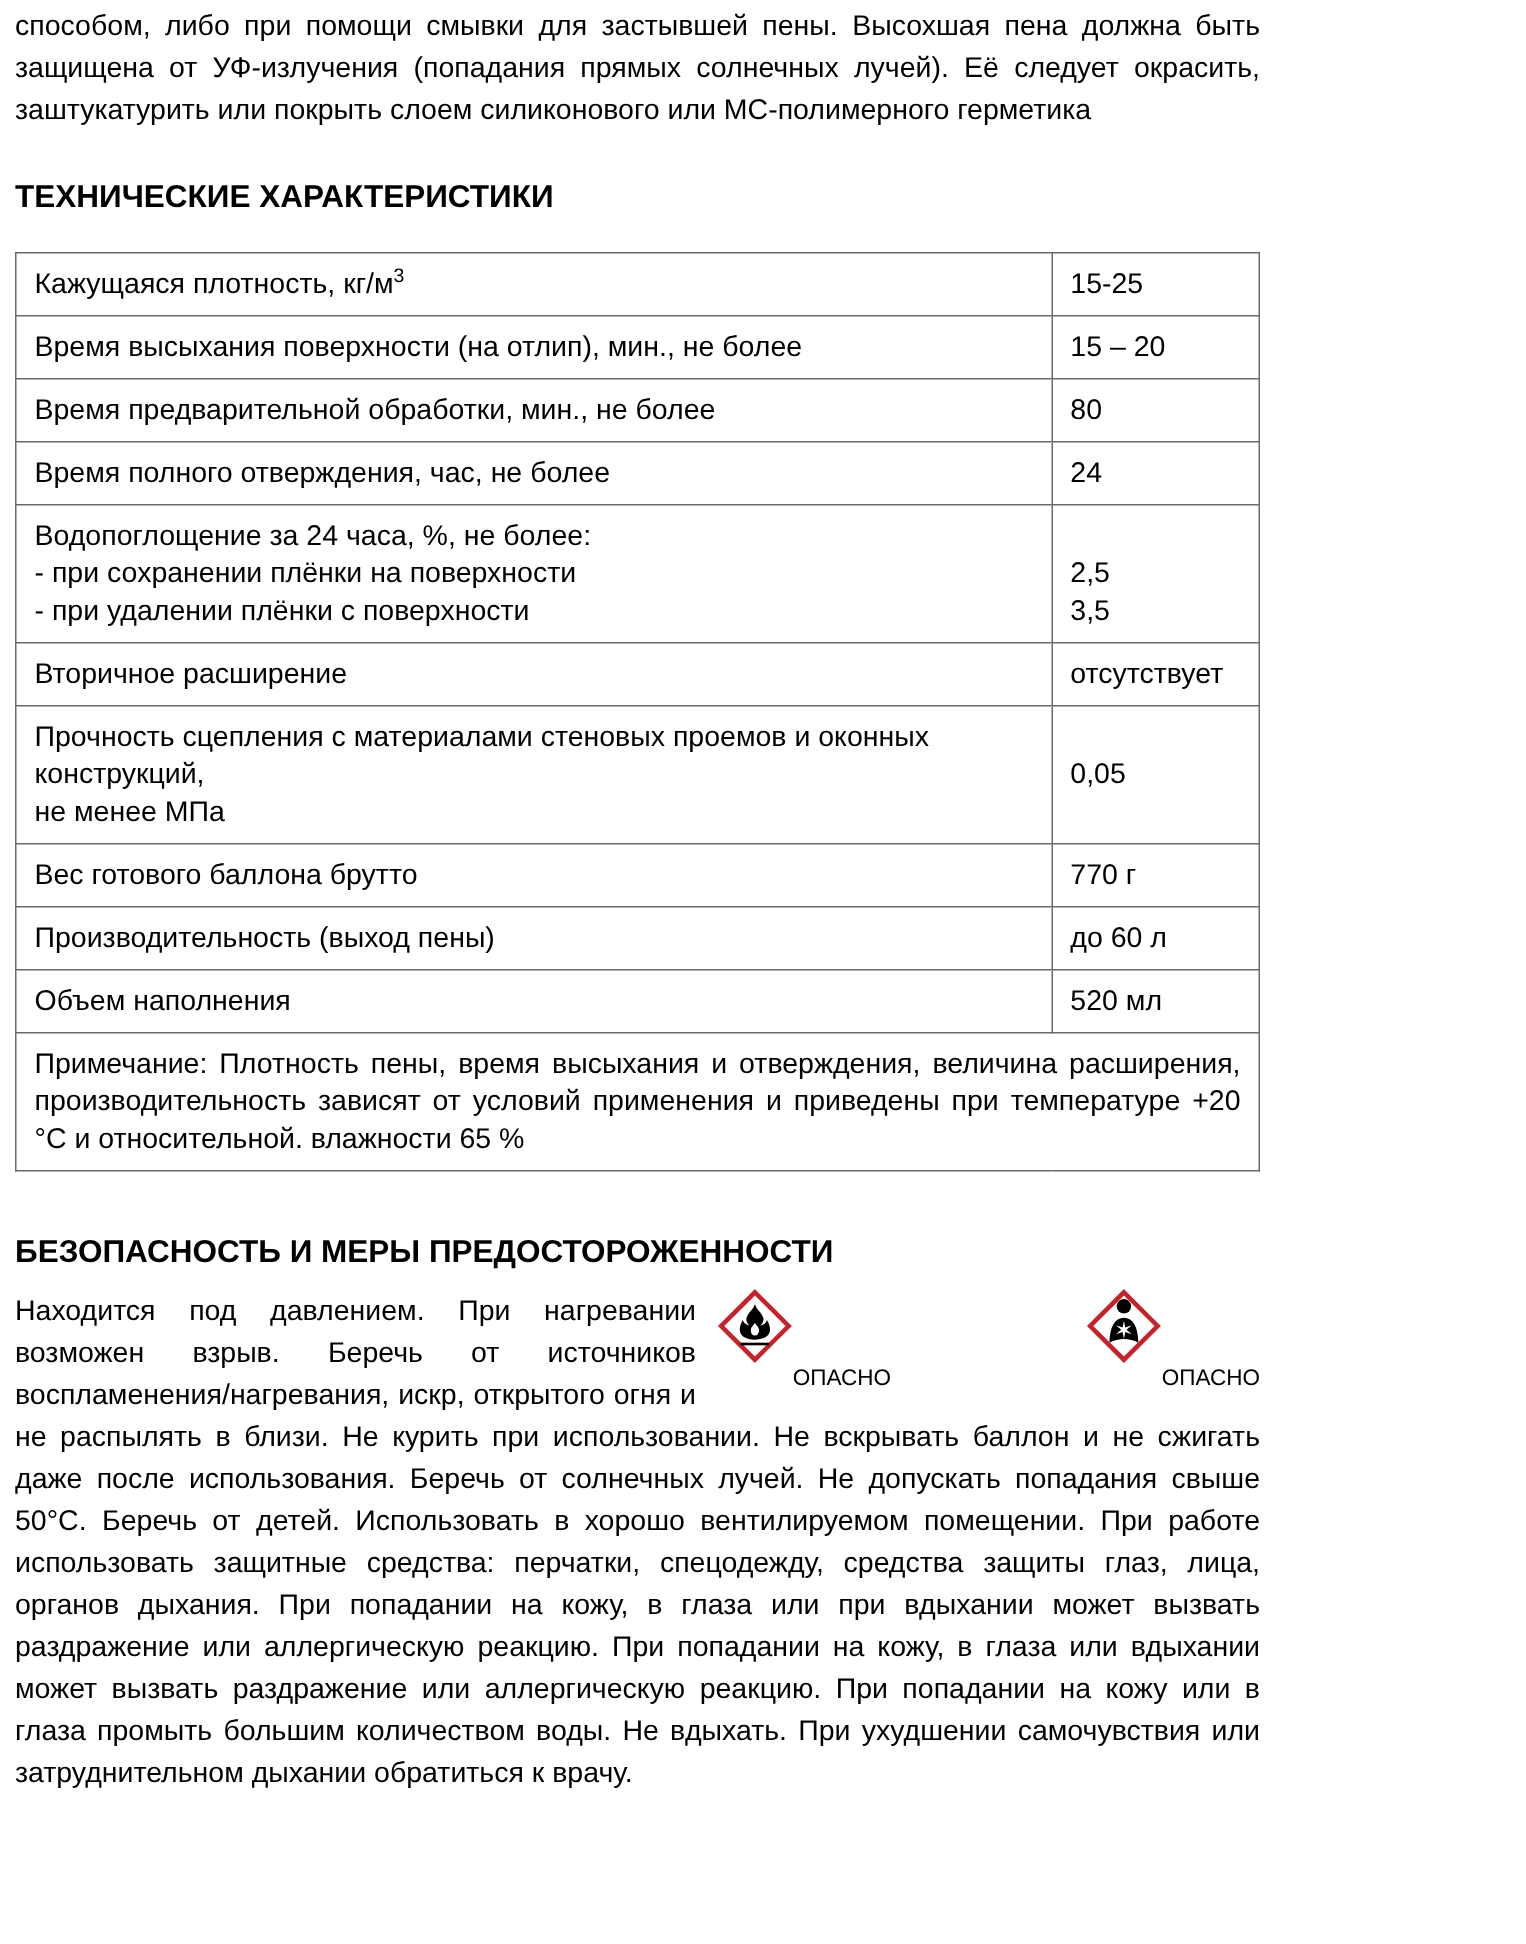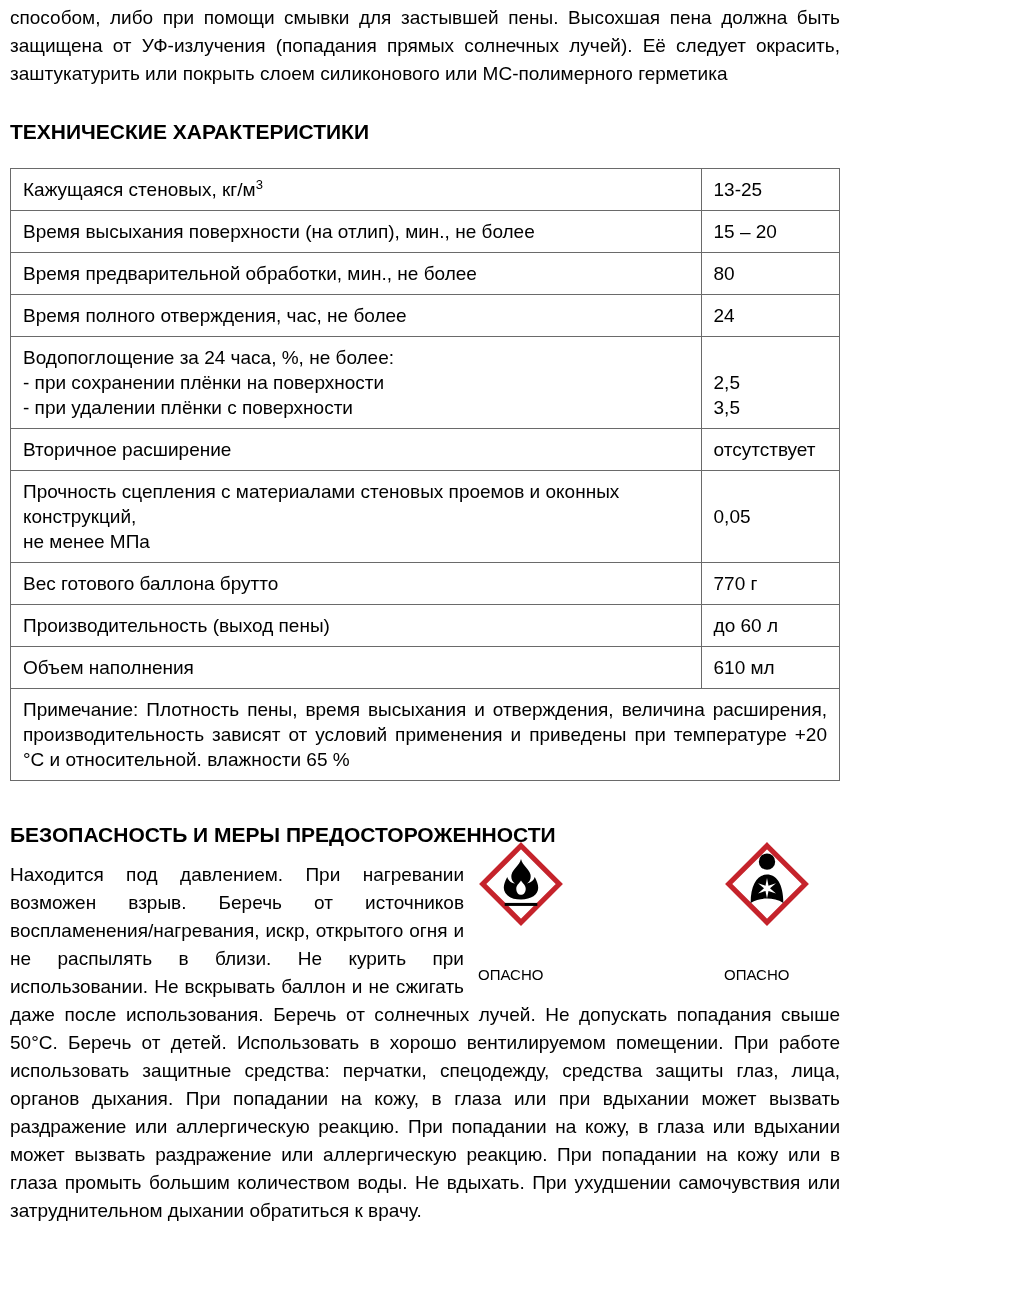--- a/index.html
+++ b/index.html
@@ -38,39 +38,39 @@
   sup.u3{font-size:13px;line-height:0;}
   td.note-cell{
     line-height:28px;padding:5px 12px 8px 12px;
     text-align:justify;white-space:normal;
   }
   .safety-body{margin-top:14px;}
   .pictograms{
     float:right;width:362px;margin:-20px 0 6px 14px;
     display:flex;justify-content:space-between;
   }
-  .picto{display:flex;flex-direction:column;align-items:flex-start;width:116px;gap:32px;}
+  .picto{display:flex;align-items:flex-end;width:116px;}
   .picto svg{width:86px;height:86px;display:block;}
   .picto-label{font-size:15px;margin-top:7px;white-space:nowrap;}
   .safety-paragraph{margin:0;line-height:28px;text-align:justify;}
 </style>
 </head>
 <body>
 
 <div class="page">
 
   <p class="para justify">способом, либо при помощи смывки для застывшей пены. Высохшая пена должна быть защищена от УФ-излучения (попадания прямых солнечных лучей). Её следует окрасить, заштукатурить или покрыть слоем силиконового или МС-полимерного герметика</p>
 
   <h2 class="sect tech-title">ТЕХНИЧЕСКИЕ ХАРАКТЕРИСТИКИ</h2>
 
   <table class="tech">
     <tbody>
       <tr>
-        <td class="param"><span>Кажущаяся стеновых, кг/м</span><sup class="u3">3</sup></td>
-        <td class="value">13-25</td>
+        <td class="param"><span>Кажущаяся плотность, кг/м</span><sup class="u3">3</sup></td>
+        <td class="value">15-25</td>
       </tr>
       <tr>
         <td class="param">Время высыхания поверхности (на отлип), мин., не более</td>
         <td class="value">15 – 20</td>
       </tr>
       <tr>
         <td class="param">Время предварительной обработки, мин., не более</td>
         <td class="value">80</td>
       </tr>
       <tr>
@@ -96,21 +96,21 @@
       <tr>
         <td class="param">Вес готового баллона брутто</td>
         <td class="value">770 г</td>
       </tr>
       <tr>
         <td class="param">Производительность (выход пены)</td>
         <td class="value">до 60 л</td>
       </tr>
       <tr>
         <td class="param">Объем наполнения</td>
-        <td class="value">610 мл</td>
+        <td class="value">520 мл</td>
       </tr>
       <tr>
         <td class="note-cell" colspan="2">Примечание: Плотность пены, время высыхания и отверждения, величина расширения, производительность зависят от условий применения и приведены при температуре +20 °C и относительной. влажности 65 %</td>
       </tr>
     </tbody>
   </table>
 
   <h2 class="sect safety-title">БЕЗОПАСНОСТЬ И МЕРЫ ПРЕДОСТОРОЖЕННОСТИ</h2>
 
   <div class="safety-body">

